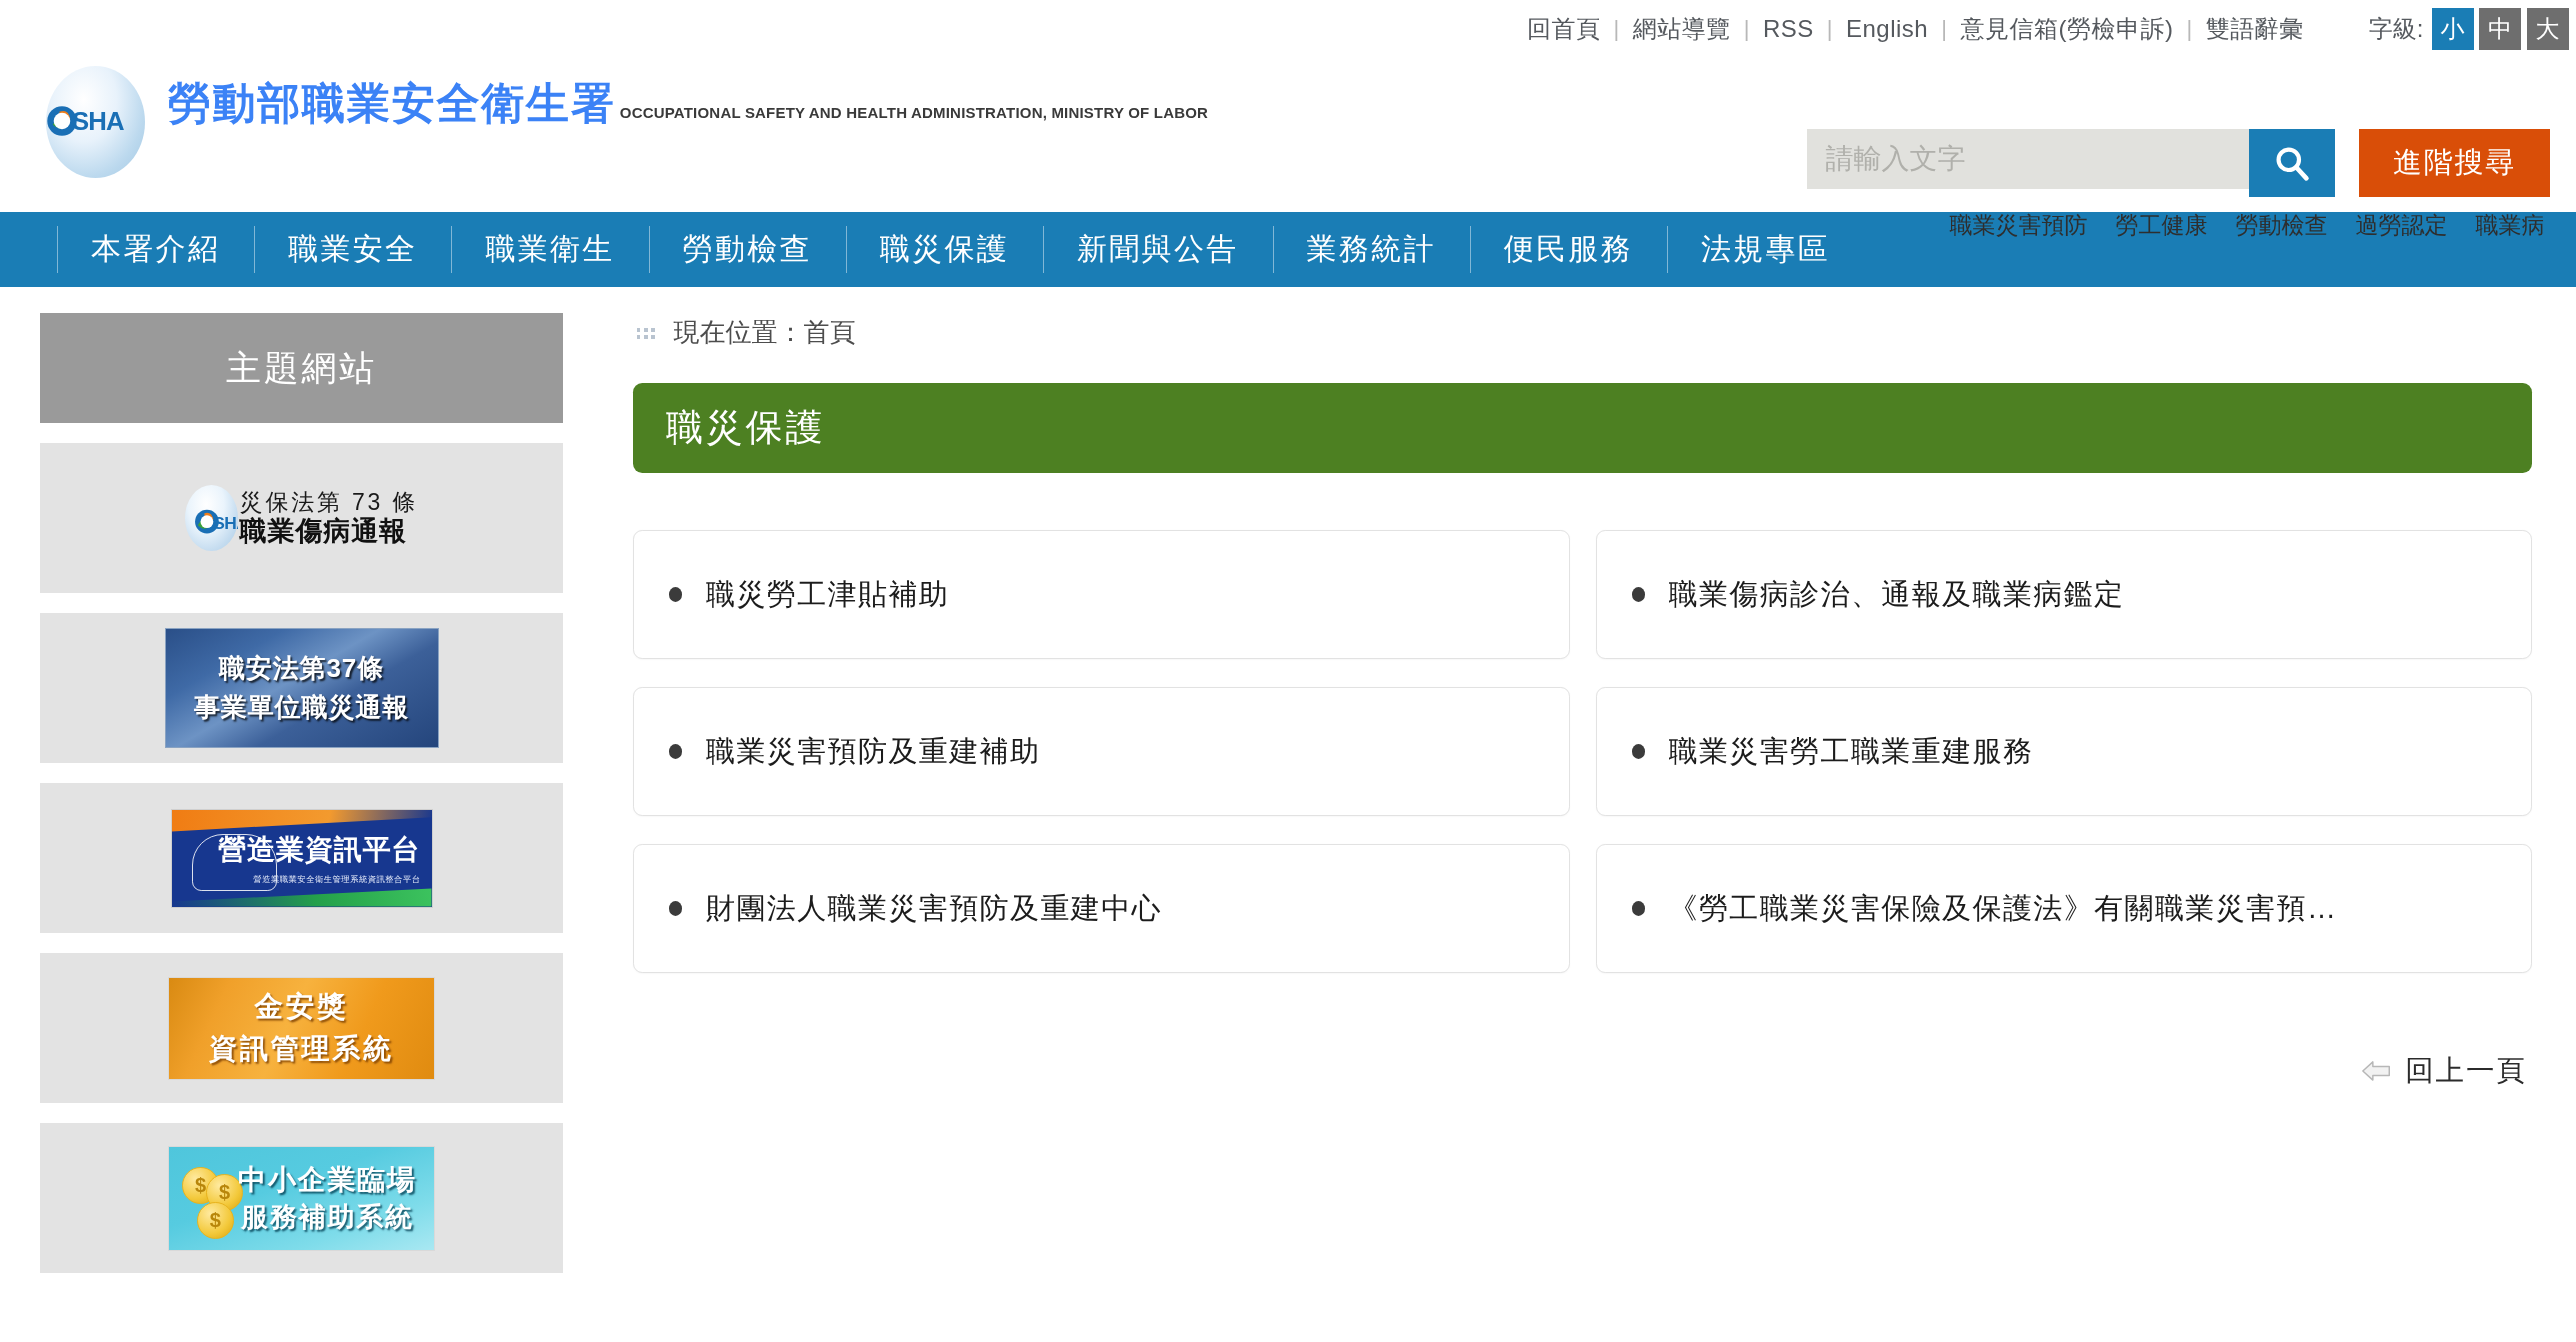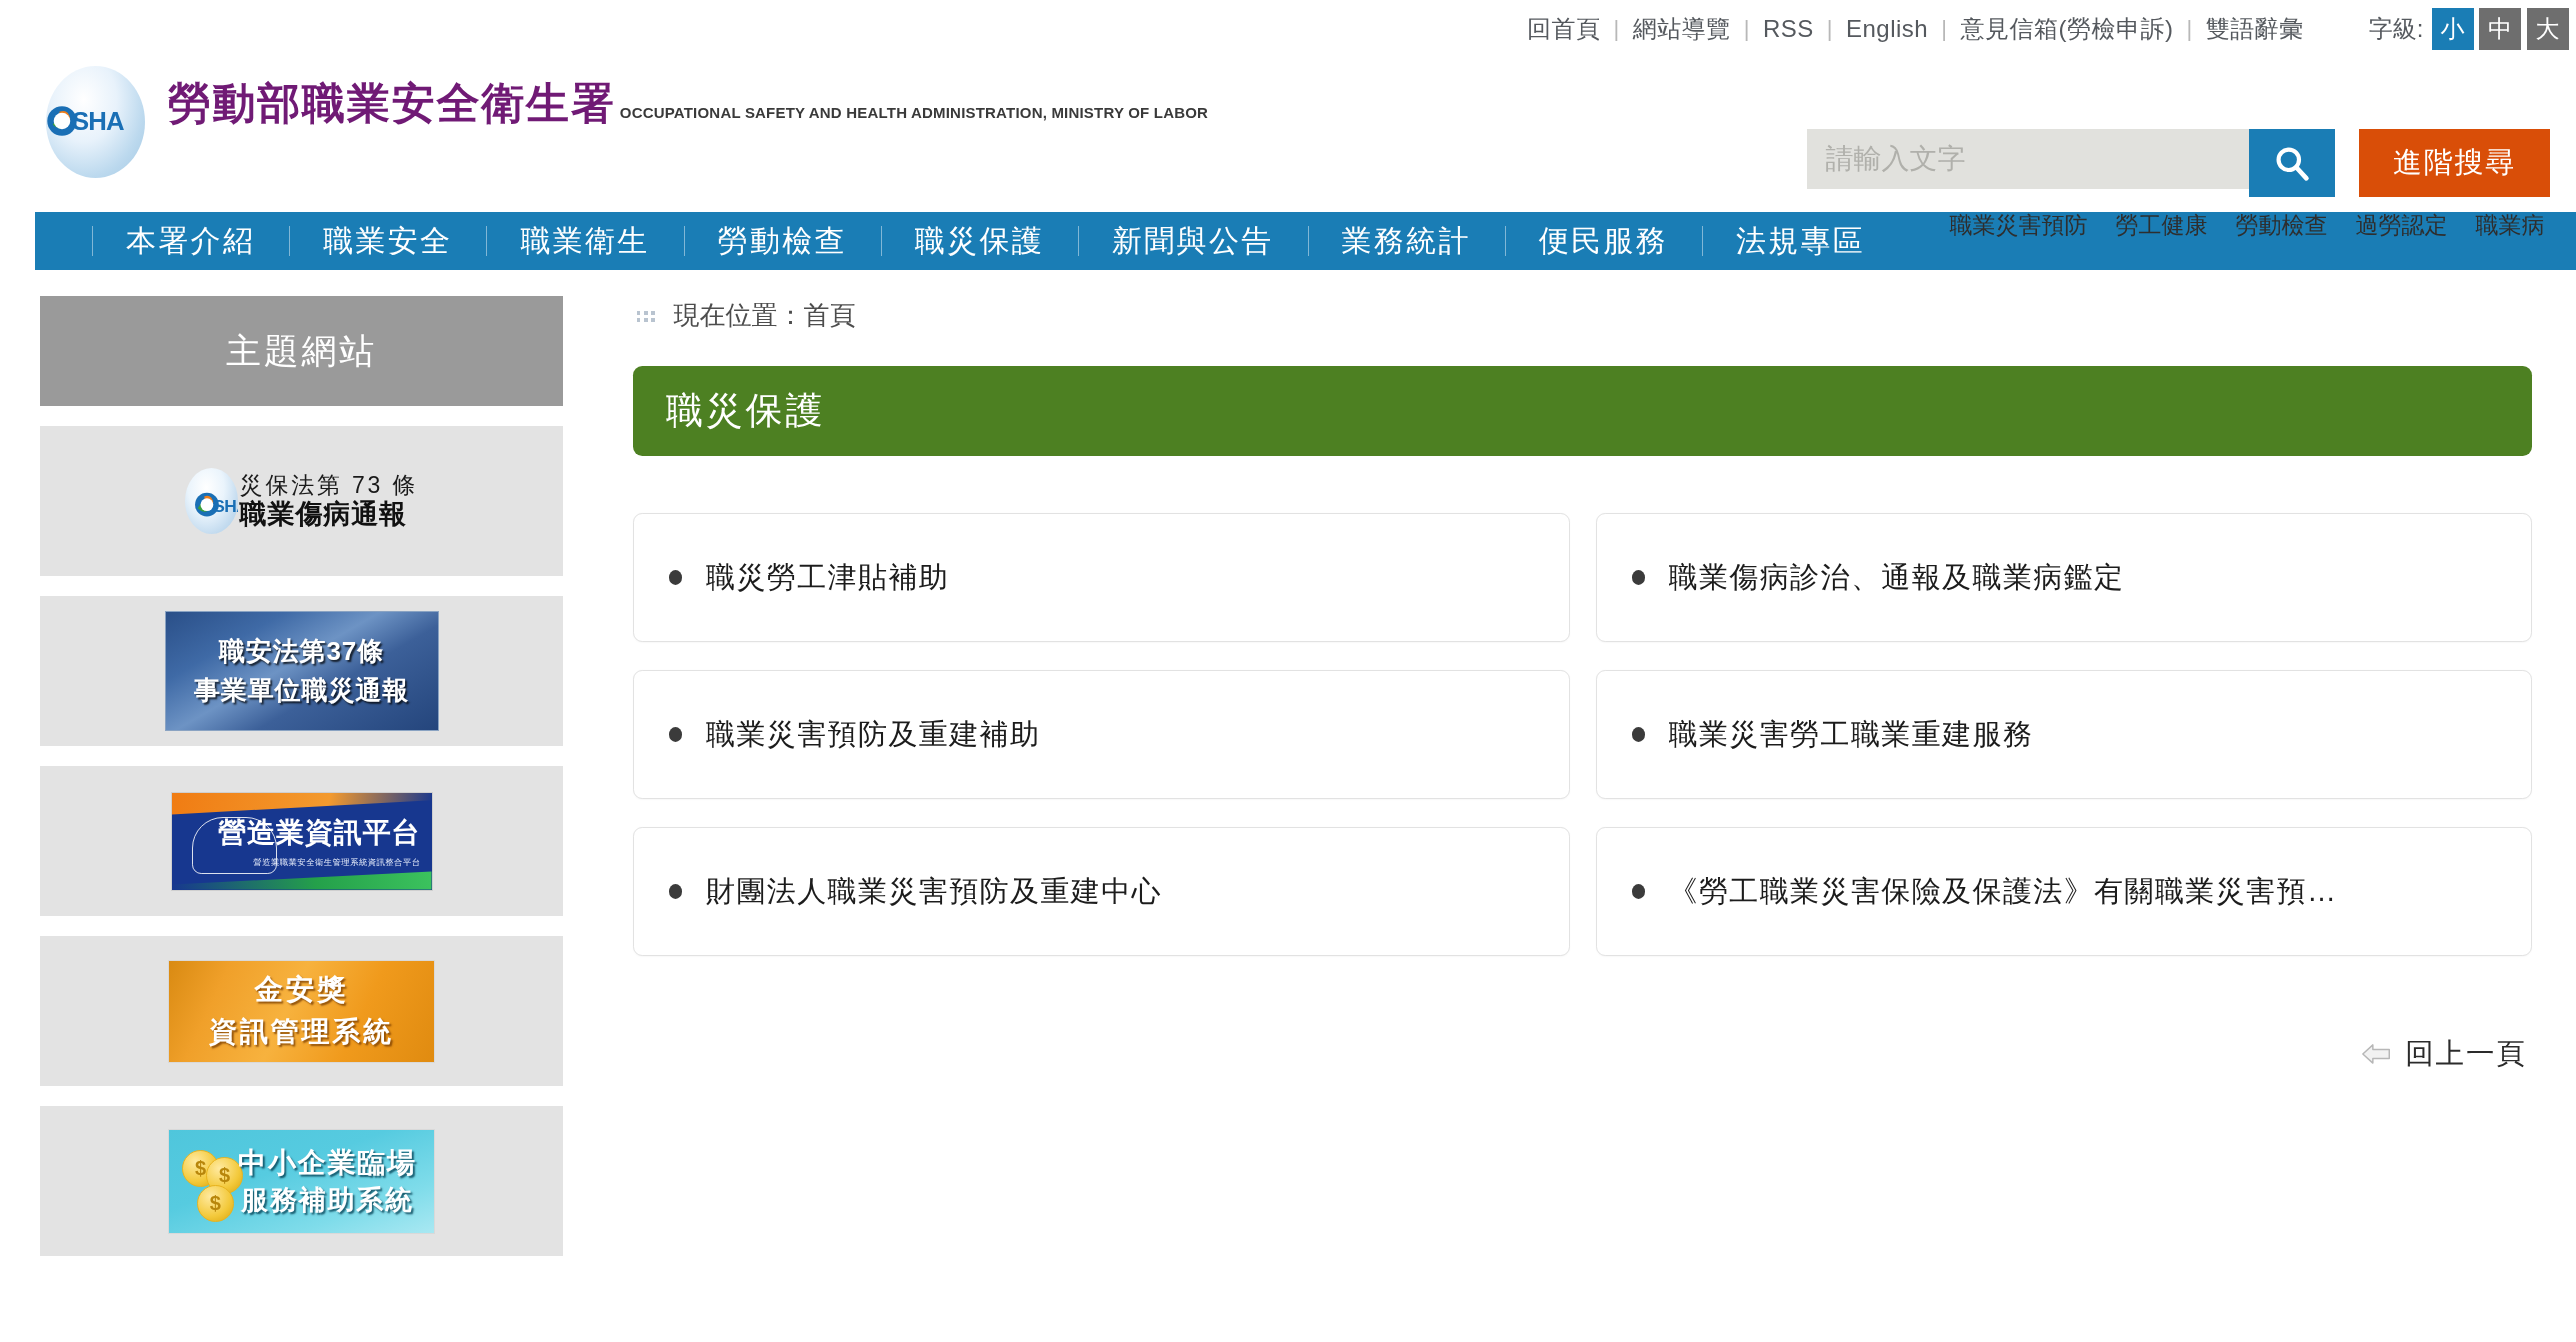--- a/index.html
+++ b/index.html
@@ -86,21 +86,21 @@
     left: 7.4px; top: 1.8px;
     width: 99px; height: 112px;
     border-radius: 50%;
     background: radial-gradient(ellipse at 38% 30%, #ffffff 0%, #e8f2fb 38%, #bcd9ee 70%, #9fc6e2 100%);
   }
   .logo-text-svg { position: absolute; left: 0; top: 33px; }
   .logo-title-block { padding-top: 14.7px; }
   .logo-cn {
     font-size: 43px;
     font-weight: bold;
-    color: #701a75;
+    color: #3b82f6;
     letter-spacing: 1.8px;
     line-height: 1.15;
     white-space: nowrap;
   }
   .logo-en {
     font-size: 15px;
     font-weight: bold;
     color: #3a3a3a;
     letter-spacing: 0.2px;
     margin-top: 4.6px;
@@ -157,26 +157,25 @@
   }
   .quick-links a {
     color: #2e2e2e;
     text-decoration: none;
     margin-left: 28px;
     white-space: nowrap;
   }
 
   
   .mainnav {
-    height: 58px;
+    height: 75px;
     background: #1a7db5;
     display: flex;
     align-items: stretch;
     padding-left: 57px;
-    margin-left: 35px;
   }
   .nav-item {
     position: relative;
     display: flex;
     align-items: center;
     justify-content: center;
     color: #ffffff;
     font-size: 30px;
     letter-spacing: 2.3px;
     padding: 0 34px;

